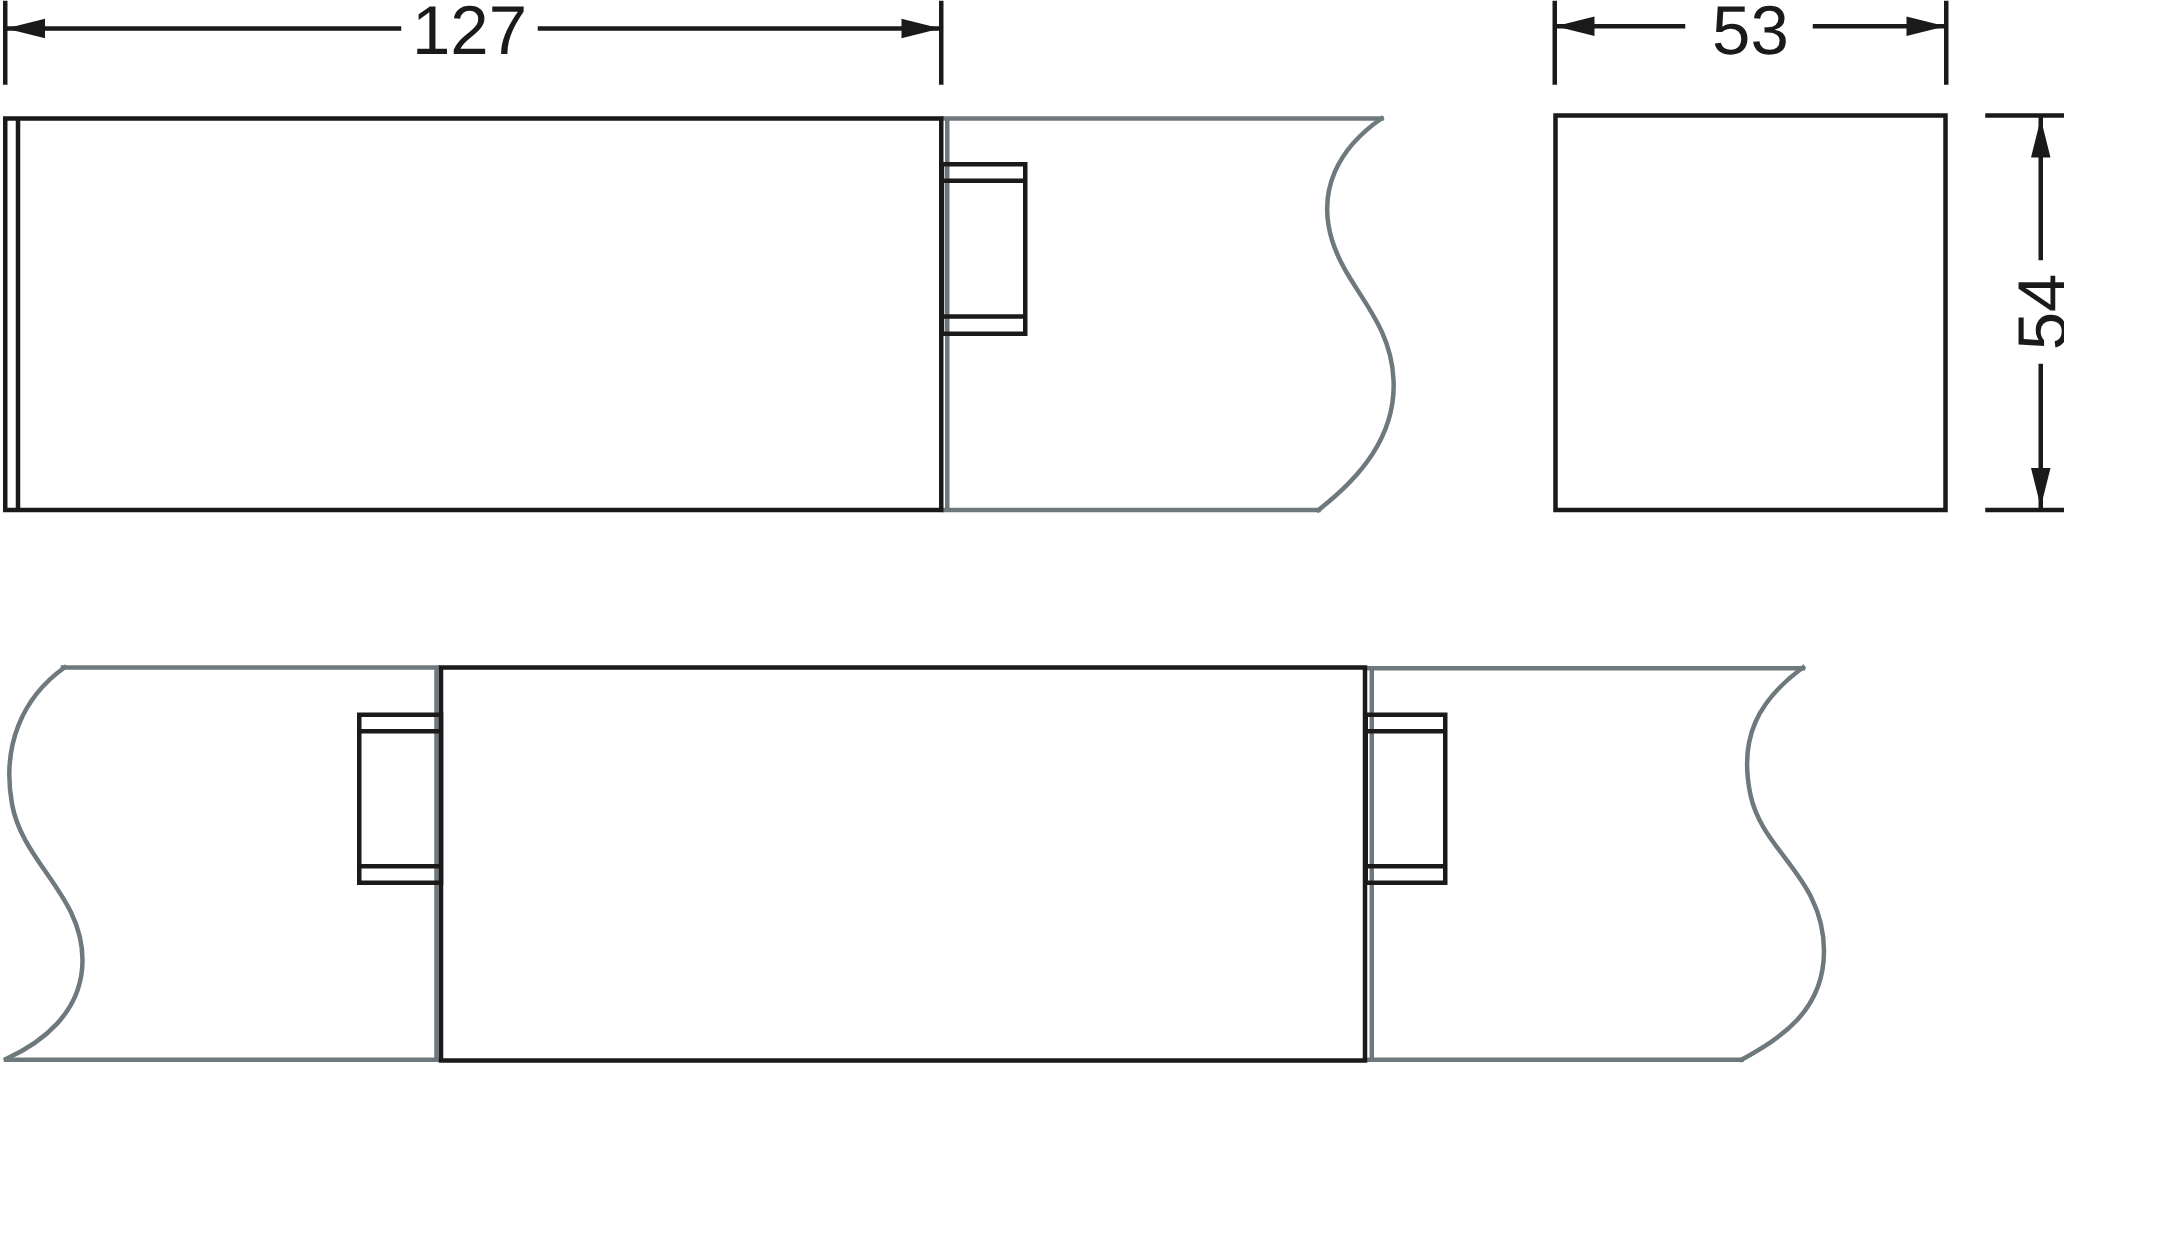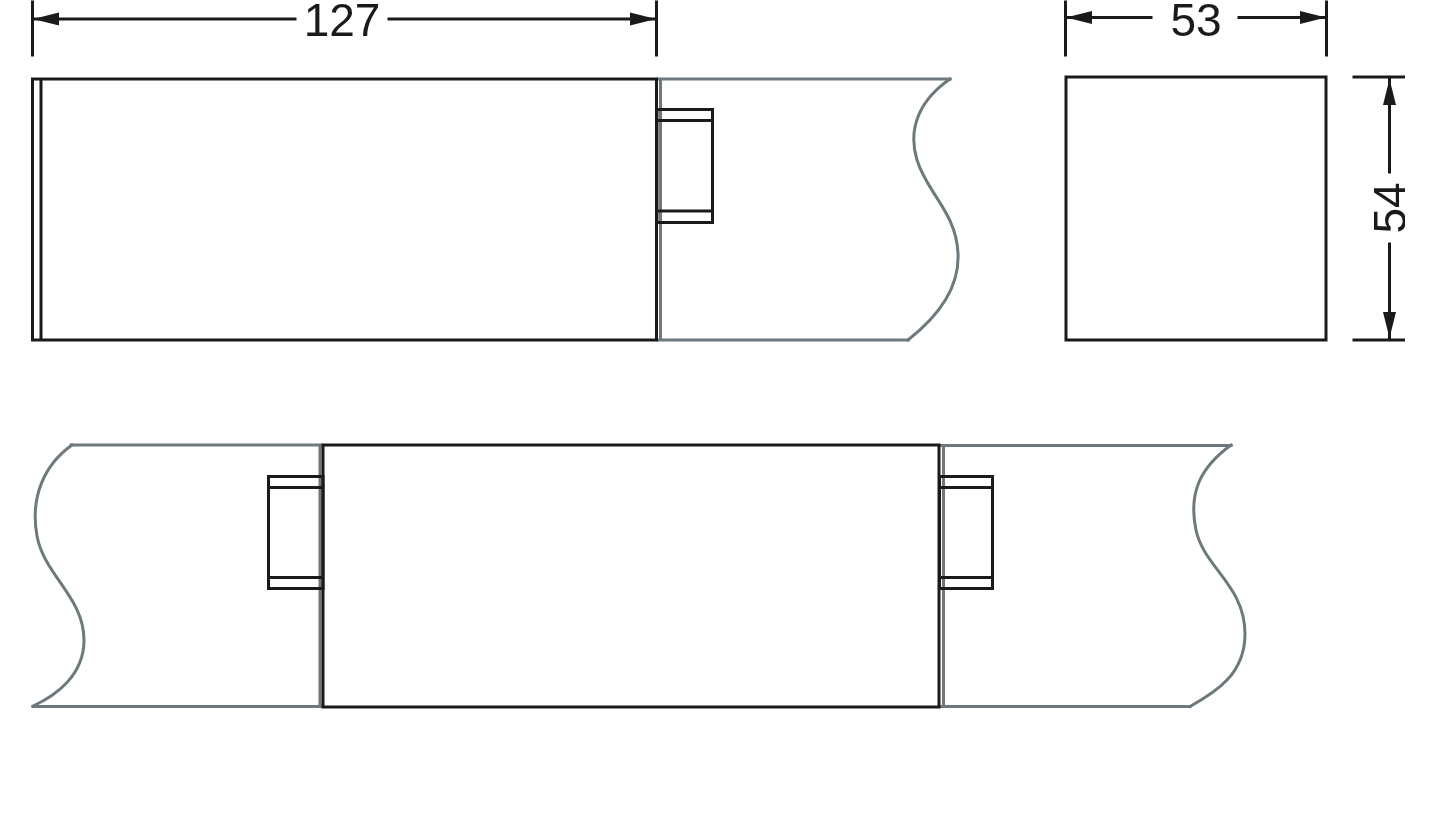--- a/index.html
+++ b/index.html
@@ -6,21 +6,20 @@
     margin: 0;
     padding: 0;
     background: #ffffff;
   }
   .canvas {
     position: relative;
     width: 1376px;
     height: 825px;
     background: #ffffff;
     overflow: hidden;
-    padding-left: 29px;
   }
   svg {
     display: block;
   }
   svg text {
     font-family: "Liberation Sans", sans-serif;
     font-size: 46px;
     font-weight: 400;
   }
 </style>

